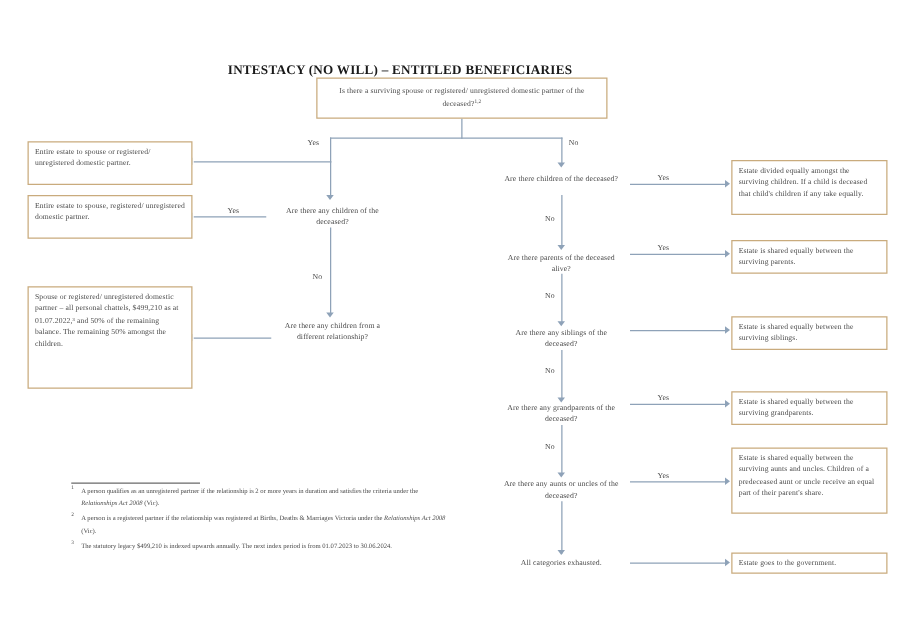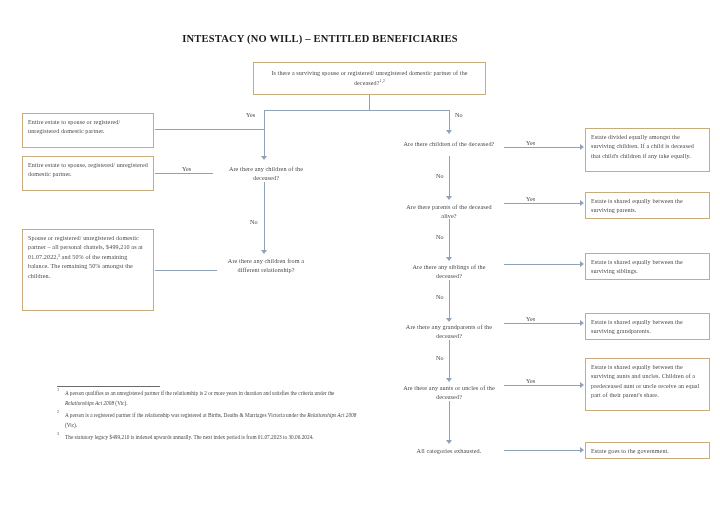--- a/index.html
+++ b/index.html
@@ -16,21 +16,21 @@
     position: relative;
   }
   #canvas {
     position: relative;
     width: 720px;
     height: 509px;
   }
   #title {
     position: absolute;
     left: 0;
-    top: 33px;
+    top: 51px;
     width: 640px;
     text-align: center;
     font-weight: bold;
     font-size: 10.5px;
     letter-spacing: 0.2px;
     color: #1a1a1a;
   }
   .box {
     position: absolute;
     box-sizing: border-box;

